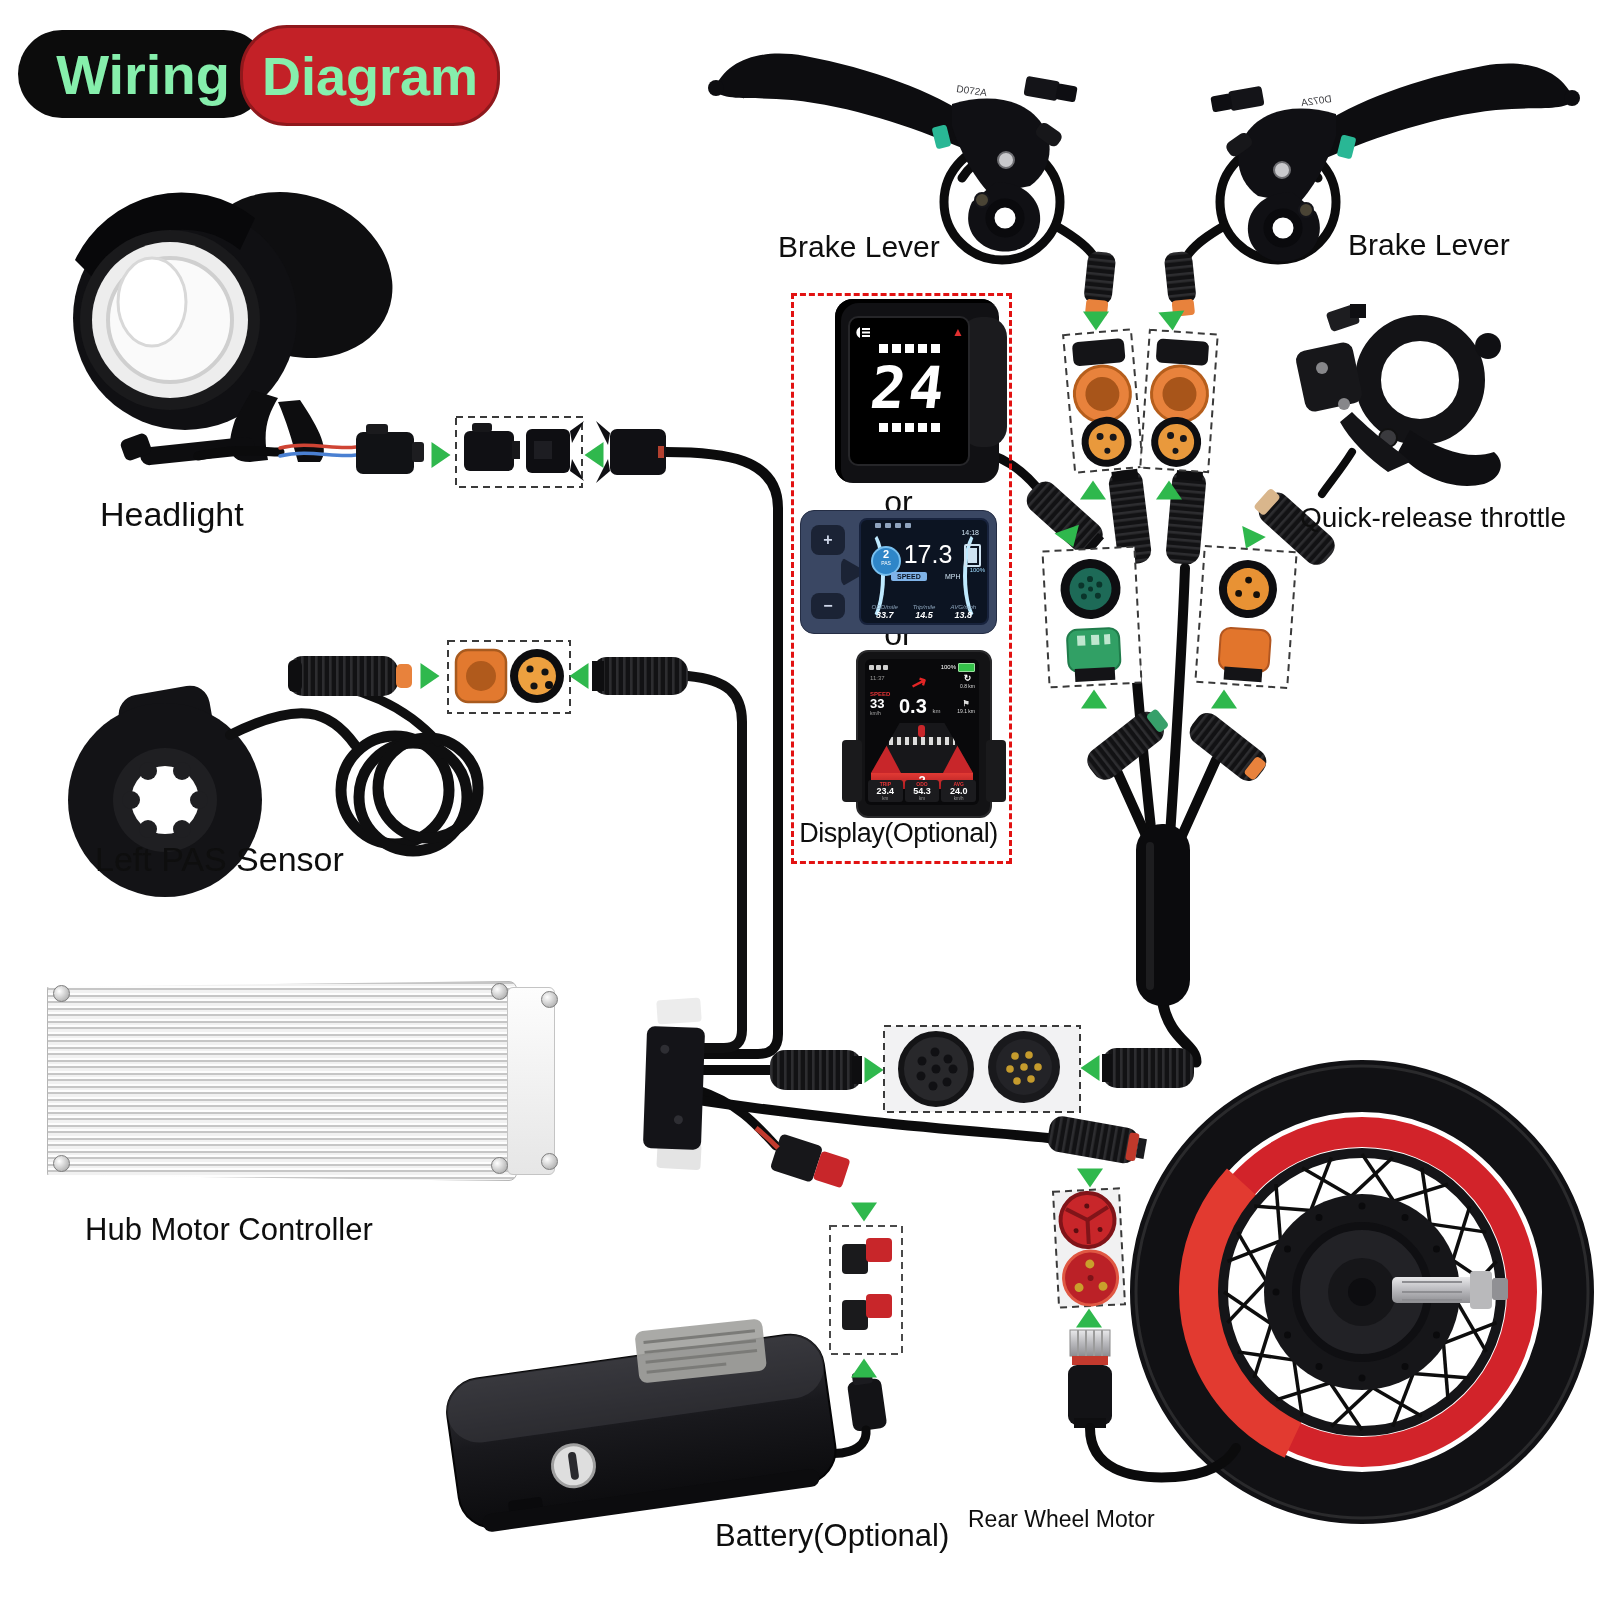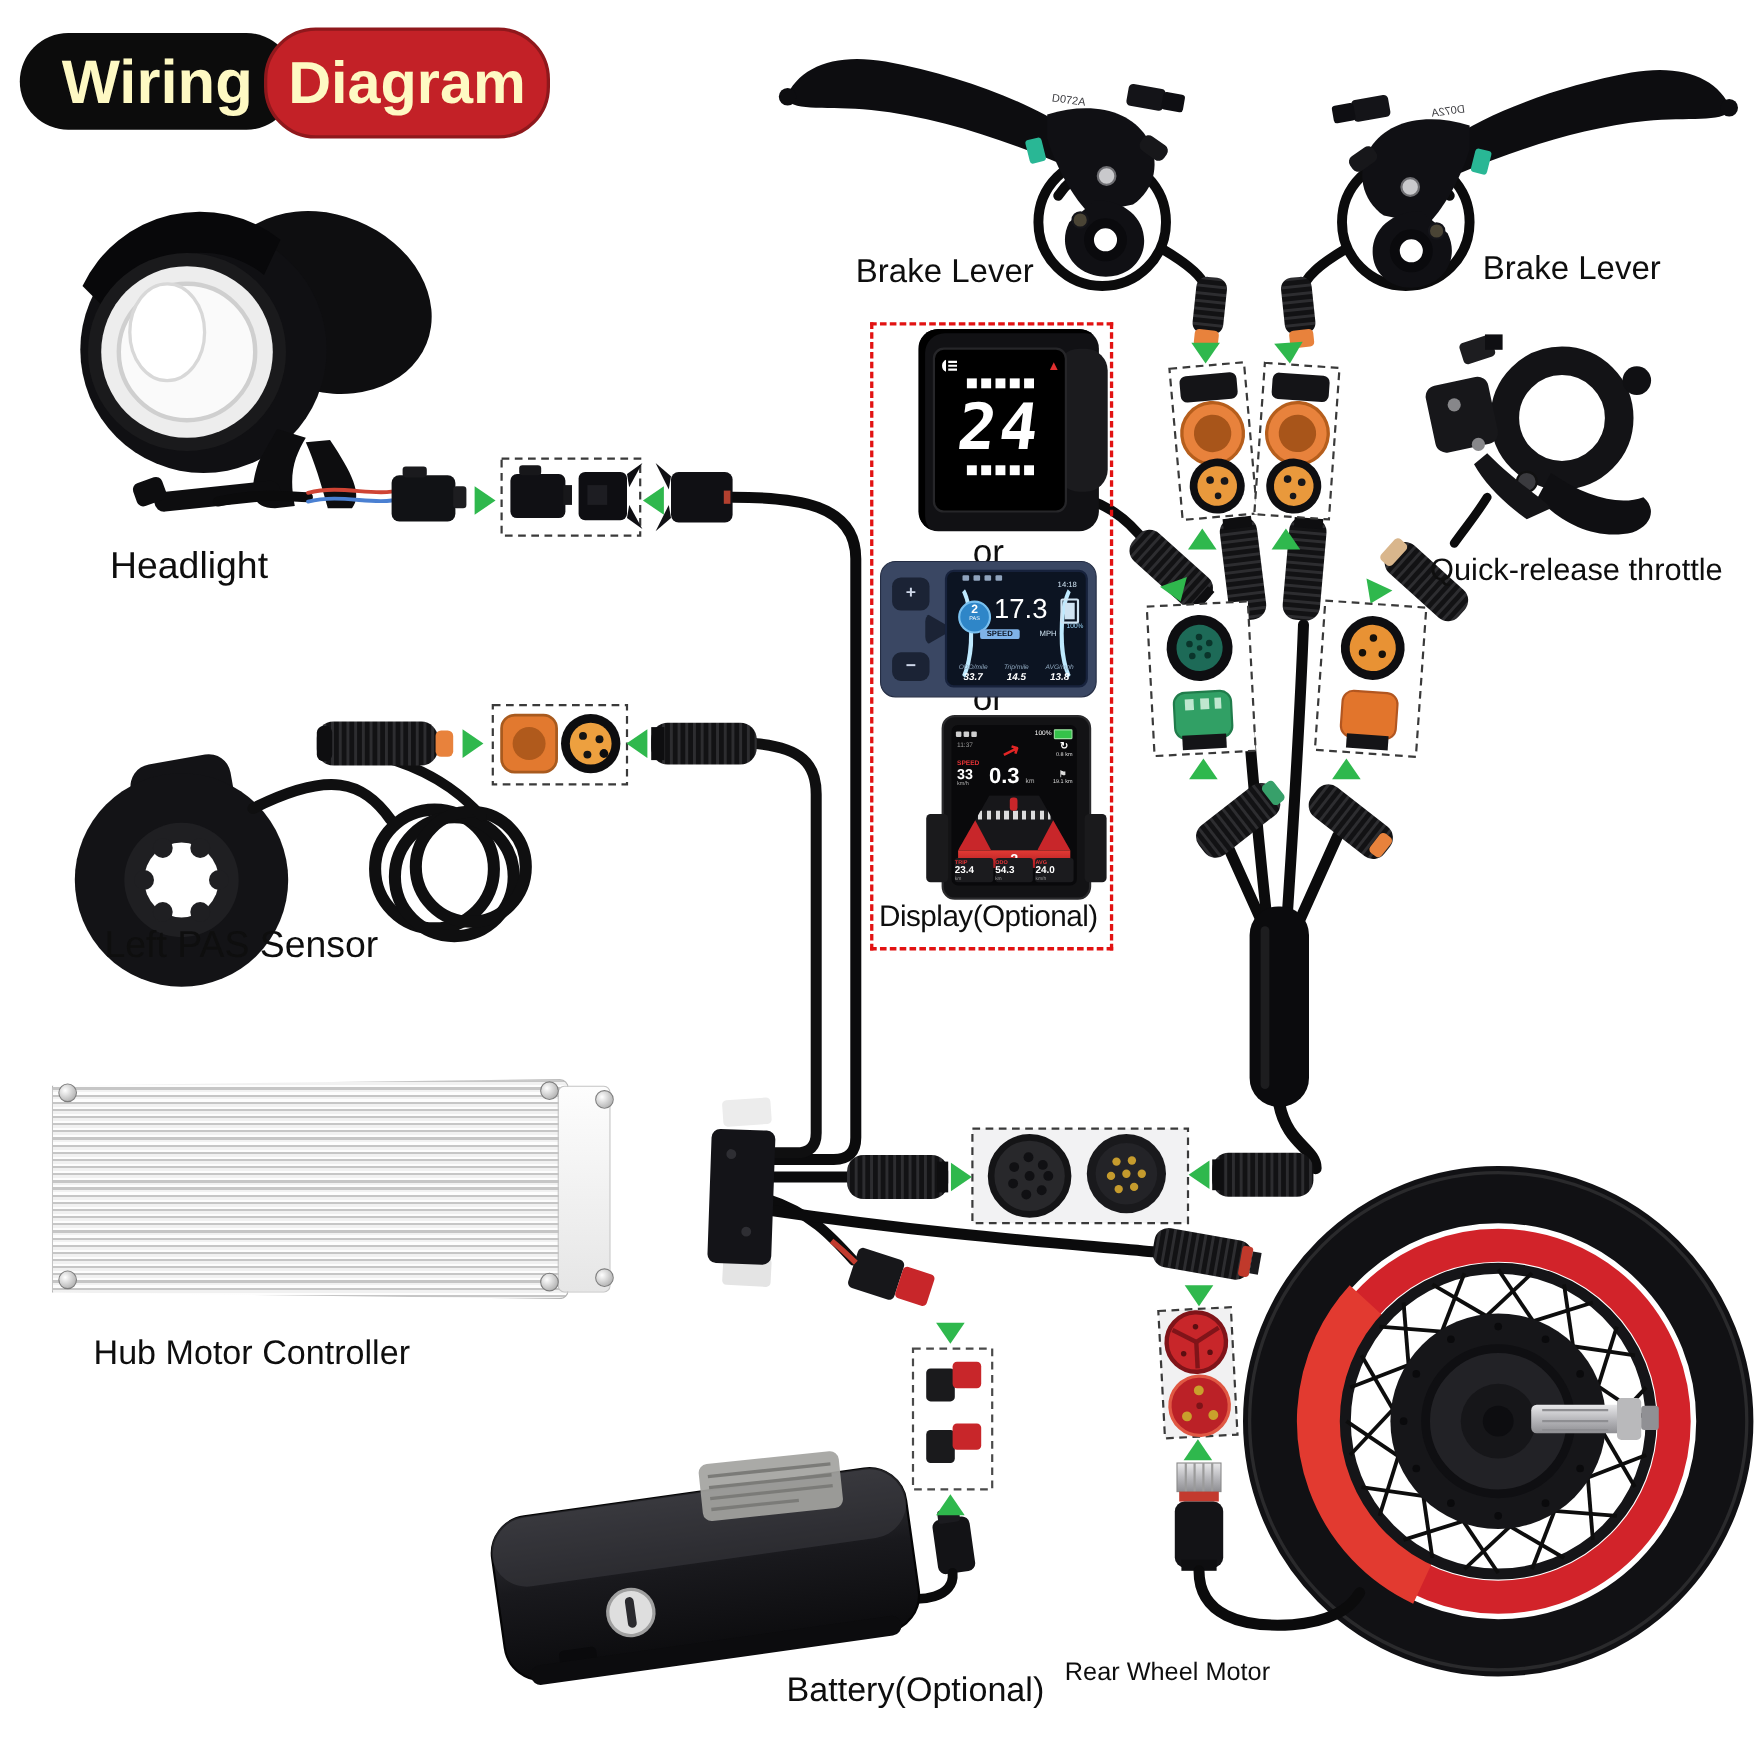--- a/index.html
+++ b/index.html
@@ -2,21 +2,21 @@
 <html><head>
 <meta charset="utf-8">
 <style>
   html,body{margin:0;padding:0;background:#fff;}
   #canvas{position:relative;width:1600px;height:1600px;background:#fff;overflow:hidden;
           font-family:"Liberation Sans",sans-serif;}
   #wires{position:absolute;left:0;top:0;z-index:1;}
   .lbl{position:absolute;font-size:30px;color:#0e0e0e;white-space:nowrap;z-index:3;}
   
   .pill{position:absolute;display:flex;align-items:center;justify-content:center;
-        font-weight:bold;color:#fef9c3;z-index:4;}
+        font-weight:bold;color:#86efac;z-index:4;}
   .pill-black{left:18px;top:30px;width:250px;height:88px;background:#0c0c0c;border-radius:44px;
               font-size:56px;z-index:4;}
   .pill-red{left:240px;top:25px;width:254px;height:95px;background:#c32127;border-radius:47px;
             border:3px solid #8f181c;font-size:54px;z-index:5;}
   
   .disp-box{position:absolute;left:791px;top:293px;width:215px;height:565px;
             border:3px dashed #e21212;z-index:2;}
   .or{position:absolute;left:791px;width:215px;text-align:center;font-size:32px;color:#0e0e0e;z-index:3;}
   
   .d1{position:absolute;left:835px;top:299px;width:164px;height:184px;background:#111114;
@@ -80,21 +80,21 @@
            clip-path:polygon(28% 0,72% 0,100% 100%,0 100%);}
   .d3-road .rl,.d3-road .rr{position:absolute;bottom:0;width:30px;height:34px;background:#c8262a;}
   .d3-road .rl{left:0;clip-path:polygon(0 0,40% 0,100% 100%,0 100%);}
   .d3-road .rr{right:0;clip-path:polygon(60% 0,100% 0,100% 100%,0 100%);}
   .d3-check{position:absolute;left:18px;right:18px;top:14px;height:8px;
             background:repeating-linear-gradient(90deg,#ddd 0 4px,#222 4px 8px);}
   .d3-rider{position:absolute;left:47px;top:2px;width:7px;height:12px;background:#c8262a;border-radius:3px;}
   .d3-lvl{position:absolute;left:6px;top:114px;width:102px;height:16px;background:linear-gradient(#e23a34,#a81a20);
           text-align:center;font-size:13px;font-weight:bold;line-height:16px;}
   .d3-stats{position:absolute;left:3px;right:3px;bottom:3px;display:flex;gap:2px;}
-  .d3-stats>div{flex:1;background:#1b1b1e;border-radius:3px;padding:1px 0;}
+  .d3-stats>div{flex:1;background:#1b1b1e;border-radius:3px;text-align:center;padding:1px 0;}
   .d3-cl{font-size:5px;color:#e33336;font-weight:bold;}
   .d3-cv{font-size:9px;font-weight:bold;color:#fff;line-height:9px;}
   .d3-cu{font-size:4.5px;color:#999;}
   
   .controller{position:absolute;left:45px;top:975px;width:660px;height:212px;z-index:2;}
   .fins{position:absolute;left:2px;top:6px;width:468px;height:198px;border:1px solid #b5b5b5;border-radius:8px;
         background:repeating-linear-gradient(180deg,#c6c6c6 0 2px,#f1f1f1 2px 4.5px,#fdfdfd 4.5px 6.5px);
         clip-path:polygon(0 3%,100% 0,100% 100%,0 97%);}
   .endcap{position:absolute;left:462px;top:12px;width:46px;height:186px;background:linear-gradient(#fdfdfd,#e6e6e6);
           border:1px solid #c4c4c4;border-radius:6px;}

